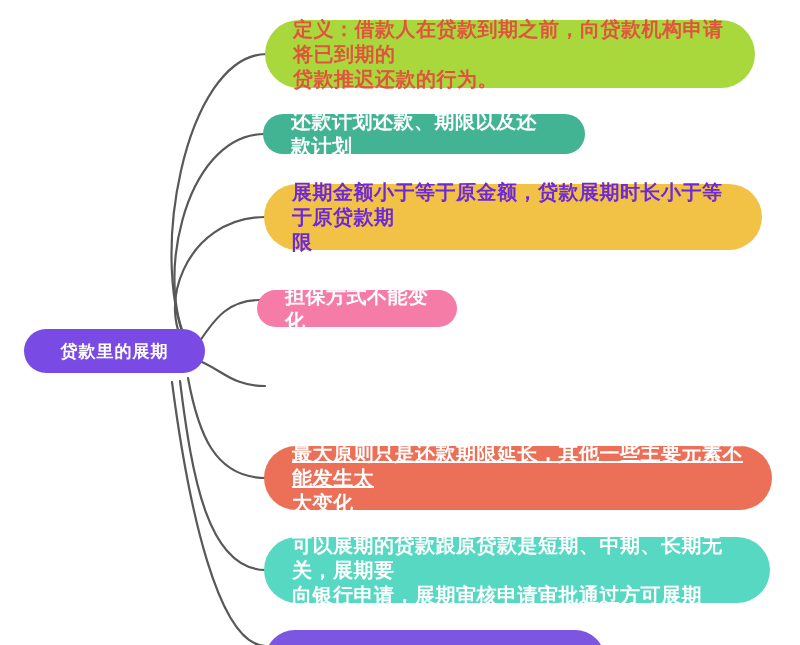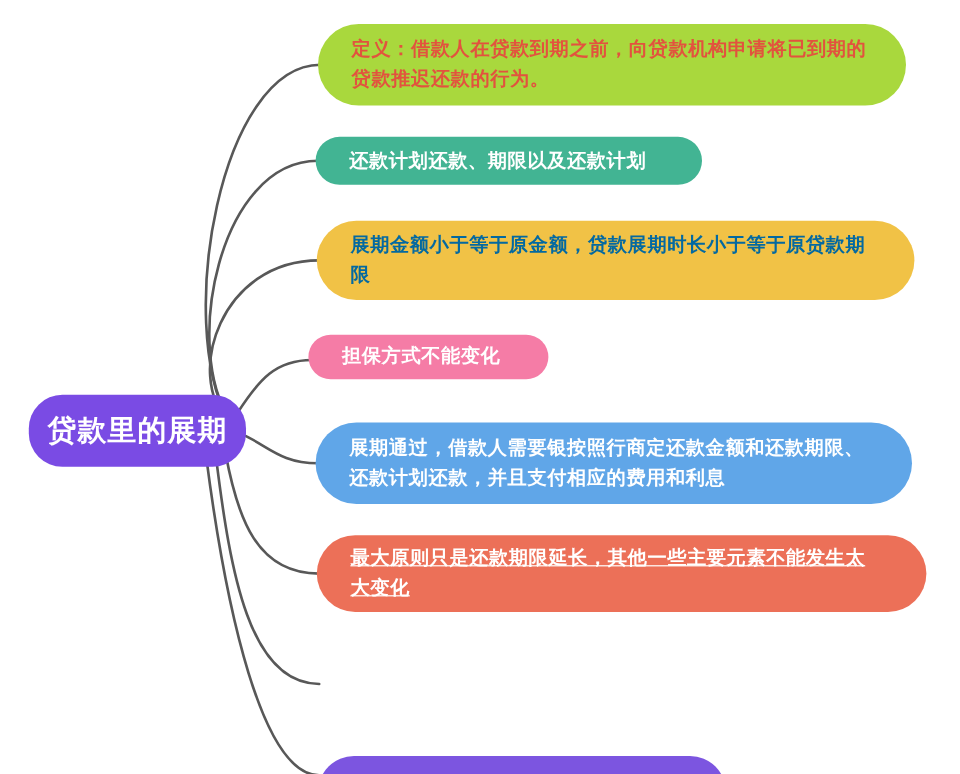--- a/index.html
+++ b/index.html
@@ -24,43 +24,43 @@
     stroke-linecap: round;
   }
   .node {
     position: absolute;
     border-radius: 40px;
     display: flex;
     align-items: center;
     padding: 0 28px;
     color: #ffffff;
     font-weight: bold;
-    font-size: 16px;
+    font-size: 20px;
     line-height: 25px;
     white-space: pre-line;
     letter-spacing: 0.5px;
   }
   .root-node {
     position: absolute;
     left: 24px; top: 329px;
-    width: 181px; height: 60px;
+    width: 181px; height: 44px;
     border-radius: 28px;
     display: flex;
     align-items: center;
     justify-content: center;
     color: #ffffff;
     font-weight: bold;
-    font-size: 24px;
+    font-size: 17px;
     letter-spacing: 1px;
     z-index: 2;
   }
   .n0 { left: 265px; top: 20px;  width: 490px; height: 68px; }
   .n1 { left: 263px; top: 114px; width: 322px; height: 40px; }
   .n2 { left: 264px; top: 184px; width: 498px; height: 66px; }
-  .n3 { left: 257px; top: 279px; width: 200px; height: 37px; }
+  .n3 { left: 257px; top: 290px; width: 200px; height: 37px; }
   .n4 { left: 263px; top: 352px; width: 497px; height: 68px; }
   .n5 { left: 264px; top: 446px; width: 508px; height: 64px; }
   .n6 { left: 264px; top: 537px; width: 506px; height: 66px; }
   .n7 { left: 265px; top: 630px; width: 340px; height: 60px; }
 </style>
 </head>
 <body>
 
 <div class="canvas">
 
@@ -75,27 +75,27 @@
     <path d="M172,382 C188,505 218,648 267,646" stroke="#585858"></path>
   </svg>
 
   <div class="root-node" style="background-color: rgb(122, 75, 228); color: rgb(255, 255, 255);">贷款里的展期</div>
 
   <div class="node n0" style="background-color: rgb(169, 216, 61); color: rgb(226, 83, 62);">定义：借款人在贷款到期之前，向贷款机构申请将已到期的
 贷款推迟还款的行为。</div>
 
   <div class="node n1" style="background-color: rgb(66, 180, 147); color: rgb(255, 255, 255);">还款计划还款、期限以及还款计划</div>
 
-  <div class="node n2" style="background-color: rgb(241, 194, 70); color: #0369a1;">展期金额小于等于原金额，贷款展期时长小于等于原贷款期
+  <div class="node n2" style="background-color: rgb(241, 194, 70); color: #6d28d9;">展期金额小于等于原金额，贷款展期时长小于等于原贷款期
 限</div>
 
   <div class="node n3" style="background-color: rgb(245, 124, 166); color: rgb(255, 255, 255);">担保方式不能变化</div>
 
-  <div class="node n4" style="background-color: rgb(96, 166, 232); color: rgb(255, 255, 255);">展期通过，借款人需要银按照行商定还款金额和还款期限、
-还款计划还款，并且支付相应的费用和利息</div>
 
   <div class="node n5" style="background-color: rgb(236, 112, 88); color: rgb(255, 255, 255); text-decoration: underline;">最大原则只是还款期限延长，其他一些主要元素不能发生太
 大变化</div>
 
+  <div class="node n6" style="background-color: rgb(87, 216, 194); color: rgb(255, 255, 255);">可以展期的贷款跟原贷款是短期、中期、长期无关，展期要
+向银行申请，展期审核申请审批通过方可展期</div>
 
   <div class="node n7" style="background-color: rgb(124, 85, 224); color: rgb(255, 255, 255);"></div>
 
 </div>
 
 </body></html>

